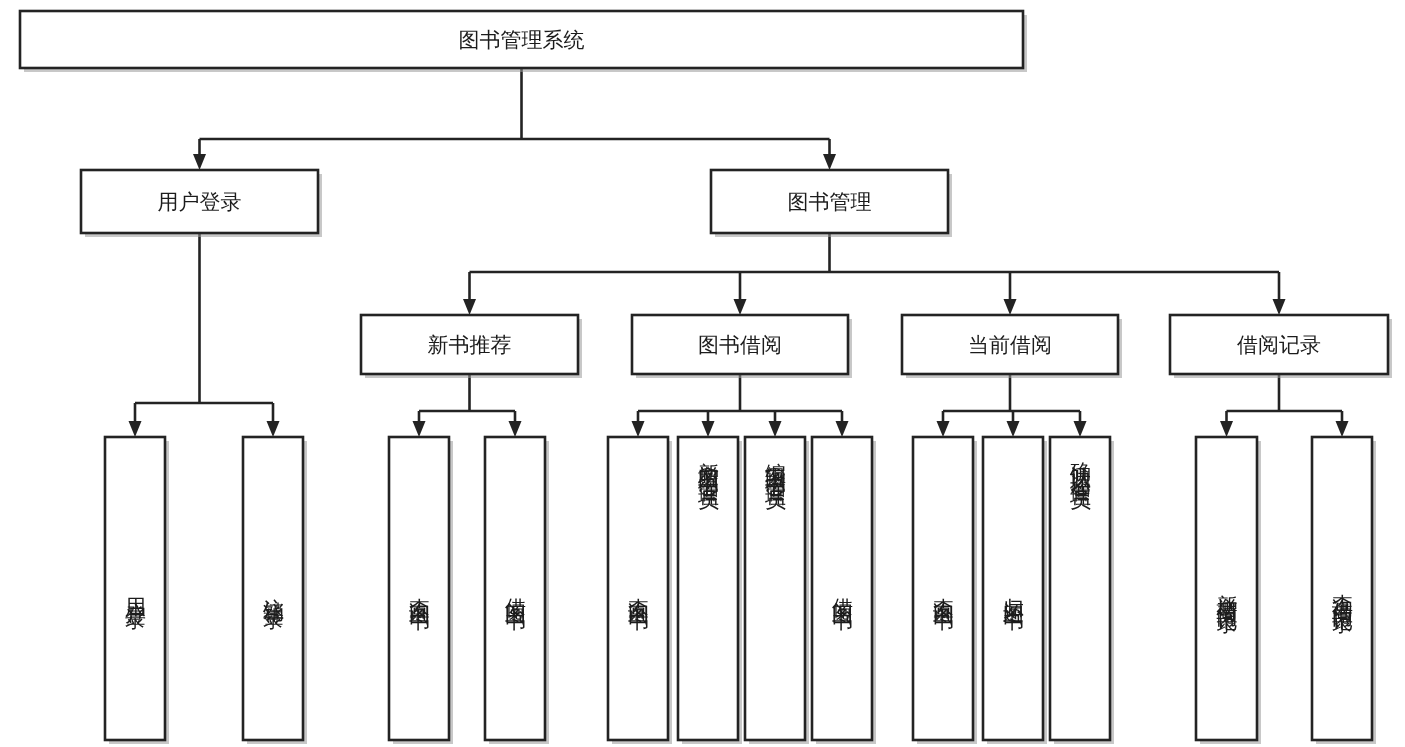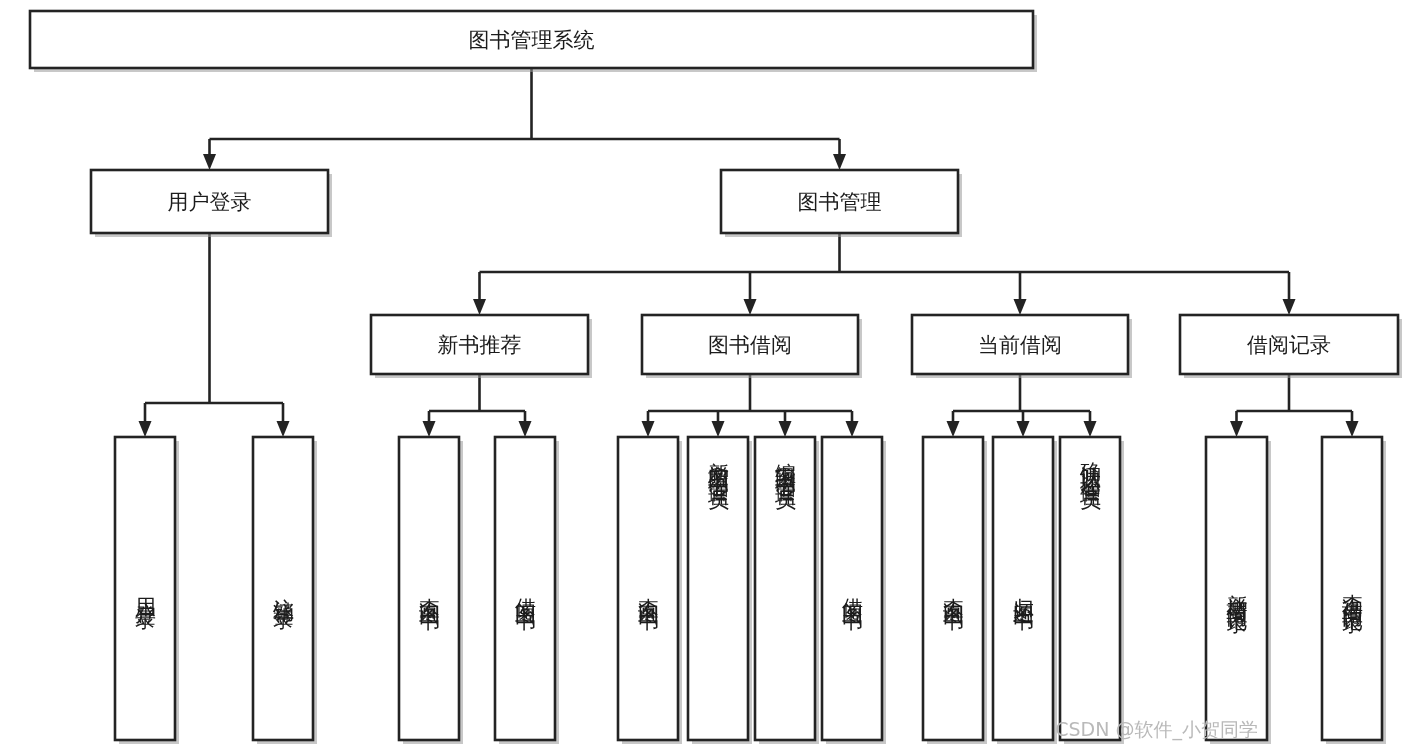--- a/index.html
+++ b/index.html
@@ -2,21 +2,21 @@
 <html><head>
 <meta charset="utf-8">
 <style>
   html,body{margin:0;padding:0;}
   body{
     width:1405px;height:747px;
     background:#ffffff;
     font-family:"DejaVu Sans","Liberation Sans",sans-serif;
     overflow:hidden;
   }
-  #diagram-root{position:relative;width:1256px;height:747px;margin-left:10px;}
+  #diagram-root{position:relative;width:1256px;height:747px;}
   svg#diagram-svg{position:absolute;left:0;top:0;width:1405px;height:747px;display:block;}
   .node-box{
     fill:#ffffff;stroke:#232323;stroke-width:2.6;
   }
   .node-shadow{fill:#9a9a9a;opacity:.55;}
   .edge{stroke:#232323;stroke-width:2.6;fill:none;stroke-linecap:butt;}
   .arrow-head{fill:#232323;}
   .h-node-label{
     font-size:21px;fill:#1c1c1c;
     font-family:"DejaVu Sans","Liberation Sans",sans-serif;
@@ -165,14 +165,13 @@
       <div class="v-node-label" style="left: 708px; transform: translateX(-50%); top: 445px;">新增图书（管理员）</div>
       <div class="v-node-label" style="left: 775px; transform: translateX(-50%); top: 445px;">编辑图书（管理员）</div>
       <div class="v-node-label" style="left: 842px; transform: translate(-50%, -50%); top: 588.5px;">借阅图书</div>
       <div class="v-node-label" style="left: 943px; transform: translate(-50%, -50%); top: 588.5px;">查询图书</div>
       <div class="v-node-label" style="left: 1013px; transform: translate(-50%, -50%); top: 588.5px;">归还图书</div>
       <div class="v-node-label" style="left: 1080px; transform: translateX(-50%); top: 445px;">确认归还（管理员）</div>
       <div class="v-node-label" style="left: 1226.5px; transform: translate(-50%, -50%); top: 588.5px;">新增借阅记录</div>
       <div class="v-node-label" style="left: 1342px; transform: translate(-50%, -50%); top: 588.5px;">查询借阅记录</div>
     </div>
 
-  <div class="watermark">CSDN @软件_小贺同学</div>
 </div>
 
 </body></html>

